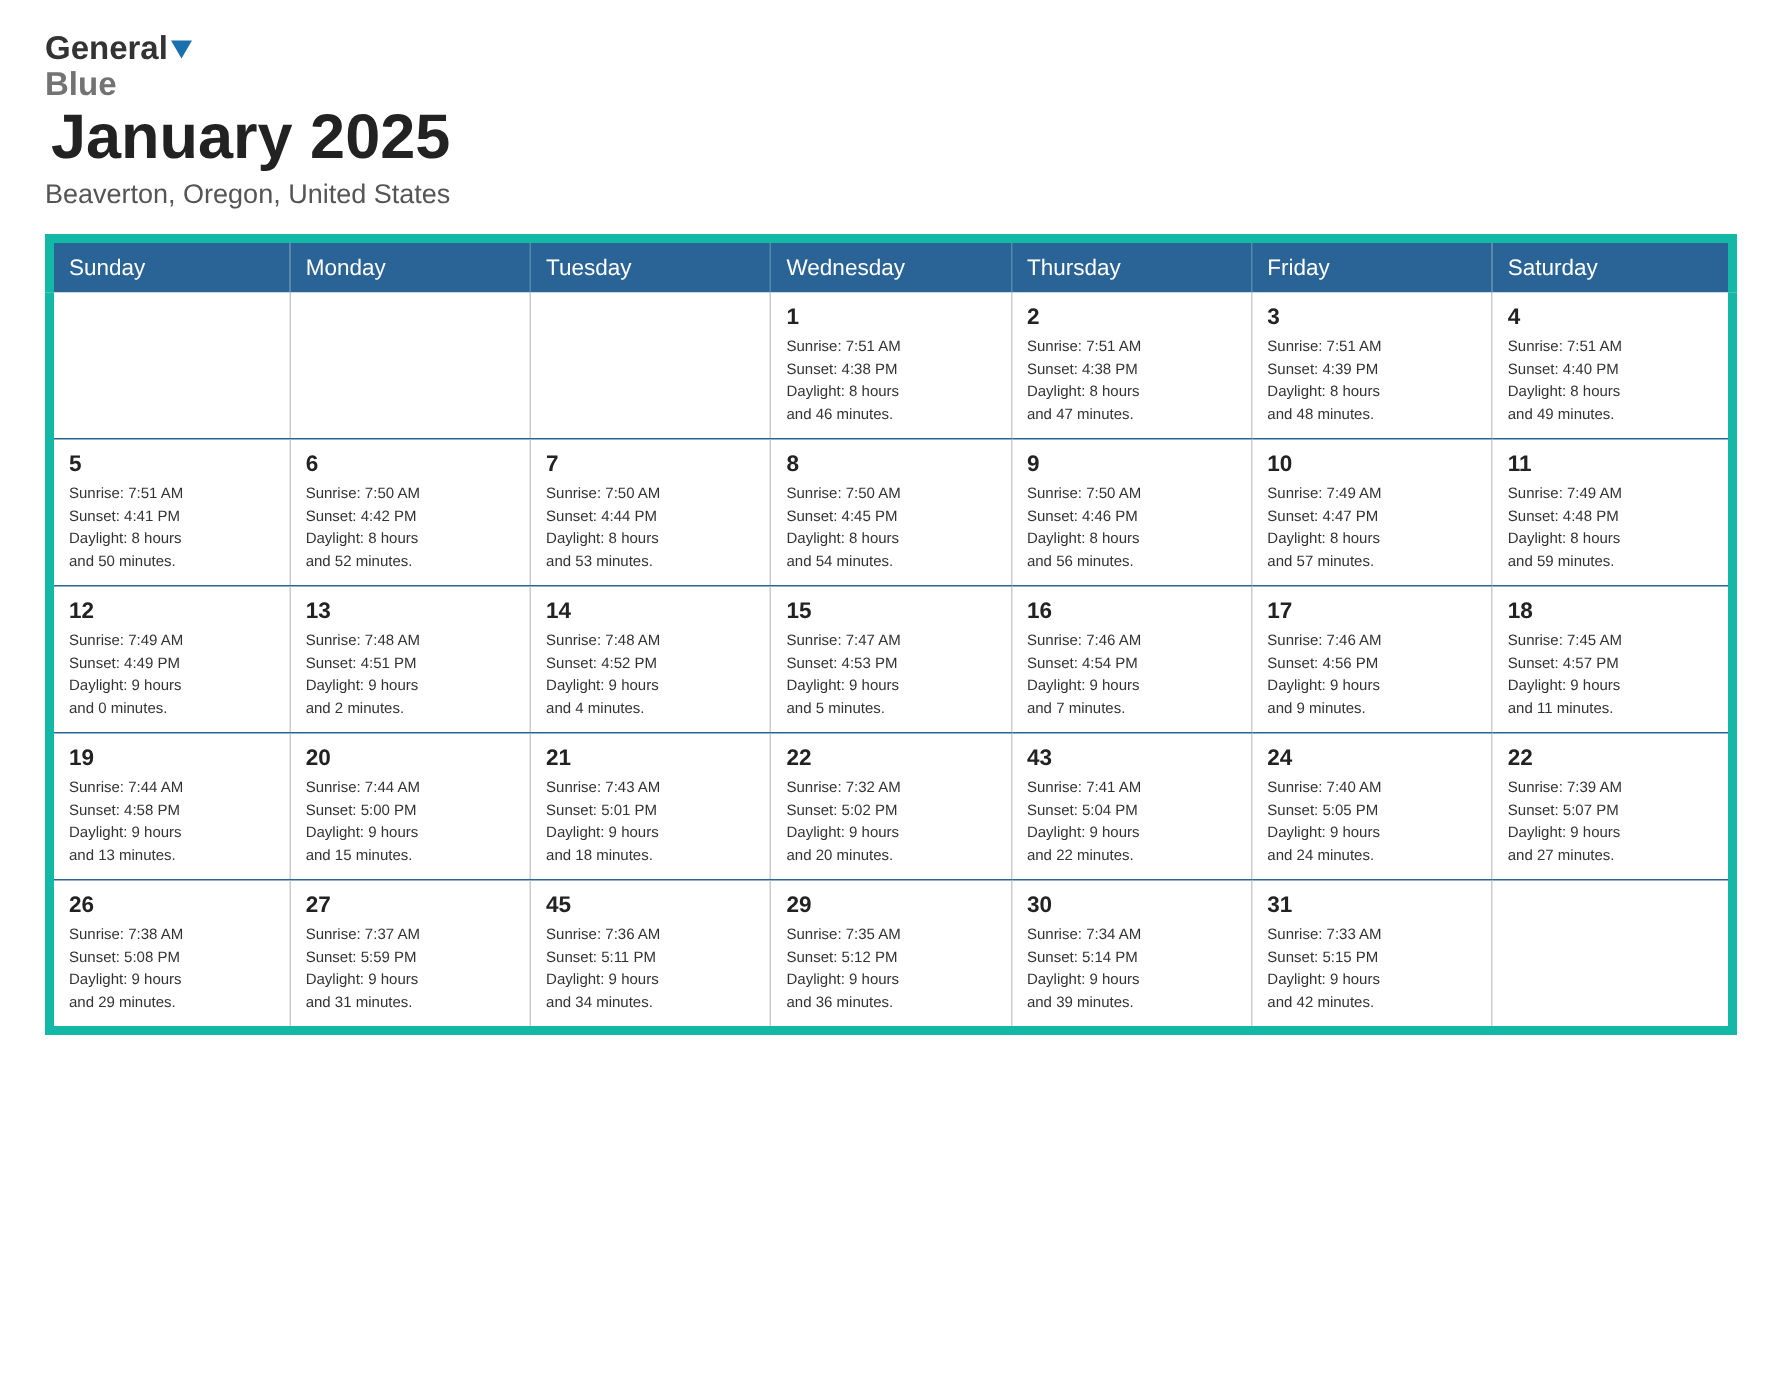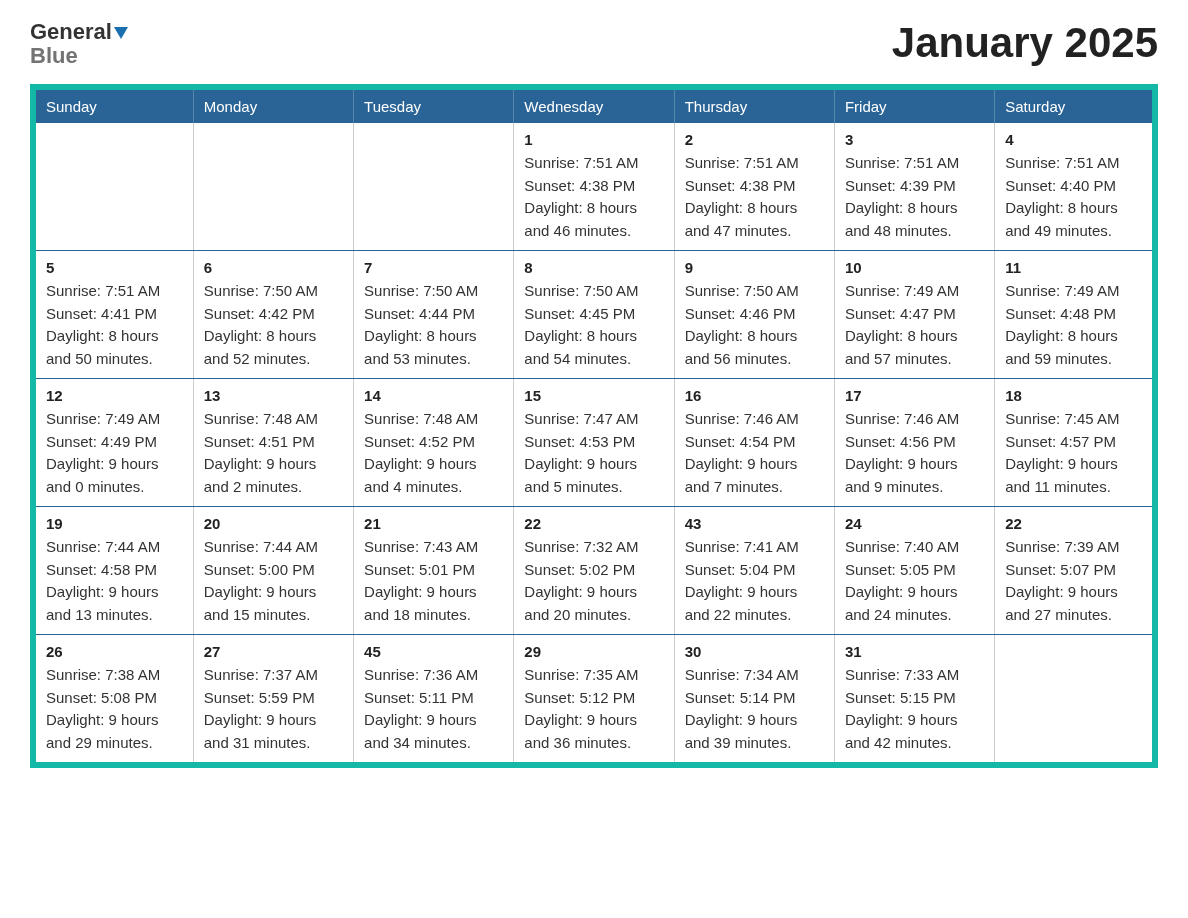--- a/index.html
+++ b/index.html
@@ -9,20 +9,21 @@
       color: #333;
       width: 1188px;
       min-height: 918px;
       padding: 20px 30px;
     }
     .header {
       display: flex;
       justify-content: space-between;
       align-items: flex-start;
       margin-bottom: 16px;
+      flex-direction: column;
     }
     .logo {
       display: flex;
       flex-direction: column;
       align-items: flex-start;
     }
     .logo-general {
       font-size: 22px;
       font-weight: bold;
       color: #333;
@@ -41,21 +42,20 @@
       border-left: 7px solid transparent;
       border-right: 7px solid transparent;
       border-top: 12px solid #1a6faf;
       margin-left: 2px;
       vertical-align: middle;
       position: relative;
       top: -2px;
     }
     .title-block {
       text-align: right;
-      margin-left: 36px;
     }
     .month-title {
       font-size: 42px;
       font-weight: bold;
       color: #222;
       line-height: 1.1;
     }
     .location {
       font-size: 18px;
       color: #555;
@@ -96,21 +96,21 @@
       border-bottom: none;
     }
     .day-number {
       font-size: 15px;
       font-weight: bold;
       display: block;
       margin-bottom: 4px;
       color: #222;
     }
     .day-info {
-      font-size: 15px;
+      font-size: 10px;
       color: #333;
       line-height: 1.5;
     }
     .empty-cell {
       background: #f9f9f9;
     }
   </style>
 </head>
 <body>
 
@@ -118,20 +118,21 @@
   <div class="logo">
     <div>
       <span class="logo-general">General</span><span class="logo-triangle"></span>
     </div>
     <div>
       <span class="logo-blue">Blue</span>
     </div>
   </div>
   <div class="title-block">
     <div class="month-title">January 2025</div>
+    <div class="location">Beaverton, Oregon, United States</div>
   </div>
 </div>
 
 <table class="calendar">
   <thead>
     <tr>
     <th>Sunday</th>
         <th>Monday</th>
         <th>Tuesday</th>
         <th>Wednesday</th>

